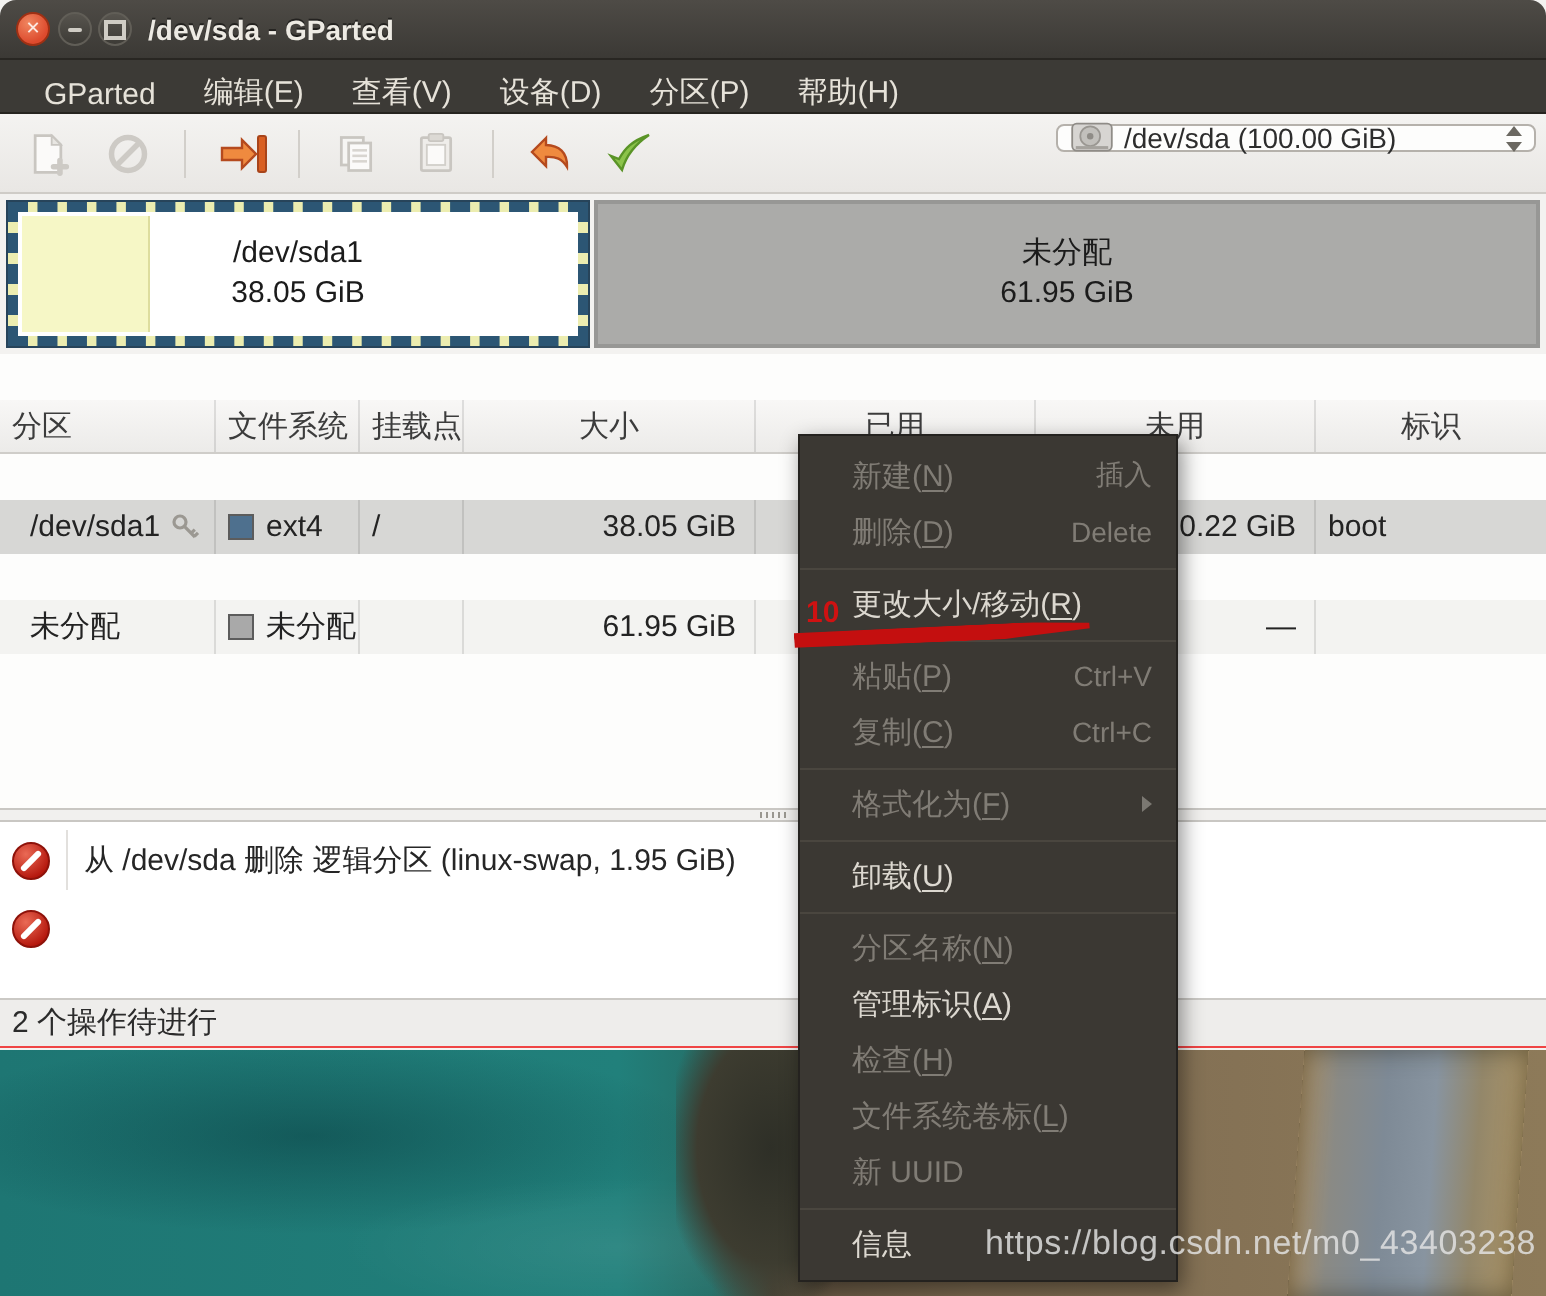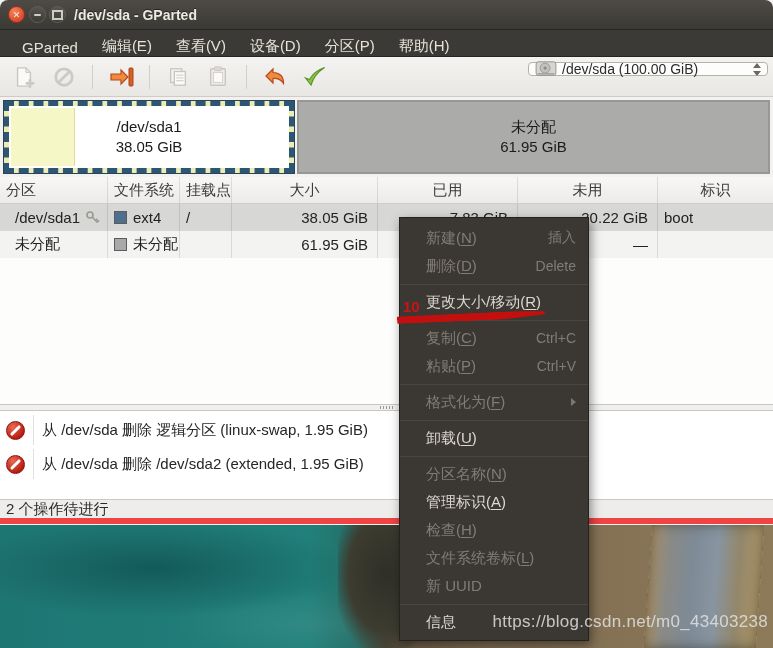--- a/index.html
+++ b/index.html
@@ -49,21 +49,21 @@
     background-clip:padding-box; }
   .sda1-used { position:absolute; left:7px; top:7px; bottom:7px; width:64px;
     background:#f6f7c6; border-right:1px solid #dddd9e; }
   .pt-label { position:absolute; inset:0; display:flex; flex-direction:column;
     align-items:center; justify-content:center; font-size:15px; color:#1b1b1b; line-height:20px; }
   .unalloc-box { position:absolute; left:297px; top:3px; width:473px; height:74px;
     background:#ababa9; border:2px solid #979795; cursor:default; }
 
   
   .ptable { position:absolute; left:0; top:177px; width:773px; height:227px; background:#fdfdfc; }
-  .trow { display:flex; width:773px; }
+  .trow { display:flex; width:773px;margin-top:23px; }
   .thead { height:27px; background:linear-gradient(#f8f7f6,#ecebe9); border-bottom:1px solid #cfcdc9; }
   .thead .cell { color:#3c3c3c; }
   .tr1 { height:27px; background:#d7d7d5; }
   .tr2 { height:27px; background:#f3f3f1; }
   .cell { display:flex; align-items:center; font-size:15px; color:#232323;
     border-right:1px solid rgba(0,0,0,0.10); padding:0 6px; overflow:hidden; white-space:nowrap; }
   .c0 { width:108px; } .c1 { width:72px; } .c2 { width:52px; }
   .c3 { width:146px; } .c4 { width:140px; } .c5 { width:140px; } .c6 { width:115px; border-right:none; }
   .num { justify-content:flex-end; padding-right:9px; }
   .hcenter { justify-content:center; }
@@ -85,21 +85,21 @@
   .op-icon { width:19px; height:19px; border-radius:50%; margin-left:6px; flex:0 0 auto;
     background:radial-gradient(circle at 35% 30%, #ea6a55, #b5180e 75%);
     border:1px solid #8e120a; position:relative; }
   .op-icon::before { content:""; position:absolute; left:2px; right:2px; top:7px; height:3px;
     background:#fff; transform:rotate(-45deg); border-radius:2px; }
   .op-text { margin-left:8px; padding-left:8px; border-left:1px solid #e2e0dd;
     font-size:15px; color:#262626; height:100%; display:flex; align-items:center; }
 
   
   .statusbar { position:absolute; left:0; top:499px; width:773px; height:25px;
-    background:#eeedeb; border-top:1px solid #cbc9c5; border-bottom:6px solid #ef4444;
+    background:#eeedeb; border-top:1px solid #cbc9c5; border-bottom:1px solid #ef4444;
     display:flex; align-items:center; padding-left:6px; font-size:15px; color:#2b2b2b; }
 
   
   .wallpaper { position:absolute; left:0; top:525px; width:773px; height:123px;
     background:
       radial-gradient(ellipse 280px 70px at 20% 35%, rgba(5,50,55,.45), transparent 70%),
       radial-gradient(ellipse 200px 50px at 40% 80%, rgba(255,255,255,.07), transparent 70%),
       linear-gradient(to right, #1e7673 0%, #21807b 40%, #256f68 46%, #4a4536 50%,
         #6e5e48 54%, #7c6a50 63%, #837054 75%, #8d7a59 100%); }
   .wallpaper .rock { position:absolute; left:338px; top:0; width:95px; height:100%;
@@ -295,21 +295,20 @@
       <span class="grip"></span>
   </div>
 
   <div class="ops">
     <div class="op-item">
       <span class="op-icon"></span>
       <span class="op-text">从 /dev/sda 删除 逻辑分区 (linux-swap, 1.95 GiB)</span>
     </div>
     <div class="op-item">
       <span class="op-icon"></span>
-      <span class="op-text">从 /dev/sda 删除 /dev/sda2 (extended, 1.95 GiB)</span>
     </div>
   </div>
 
   <div class="statusbar">
     <span>2 个操作待进行</span>
   </div>
 
   <div class="wallpaper">
     <div class="rock"></div>
     <div class="path"></div>
@@ -323,27 +322,27 @@
     <div class="mi disabled">
       <span><span>删除(</span><span class="akey">D</span><span>)</span></span>
       <span class="shortcut">Delete</span>
     </div>
     <div class="msep"></div>
     <div class="mi">
       <span><span>更改大小/移动(</span><span class="akey">R</span><span>)</span></span>
     </div>
     <div class="msep"></div>
     <div class="mi disabled">
+      <span><span>粘贴(</span><span class="akey">P</span><span>)</span></span>
+      <span class="shortcut">Ctrl+V</span>
+    </div>
+    <div class="mi disabled">
       <span><span>复制(</span><span class="akey">C</span><span>)</span></span>
       <span class="shortcut">Ctrl+C</span>
     </div>
-    <div class="mi disabled">
-      <span><span>粘贴(</span><span class="akey">P</span><span>)</span></span>
-      <span class="shortcut">Ctrl+V</span>
-    </div>
     <div class="msep"></div>
     <div class="mi disabled">
       <span><span>格式化为(</span><span class="akey">F</span><span>)</span></span>
       <span class="subarrow"></span>
     </div>
     <div class="msep"></div>
     <div class="mi">
       <span><span>卸载(</span><span class="akey">U</span><span>)</span></span>
     </div>
     <div class="msep"></div>

